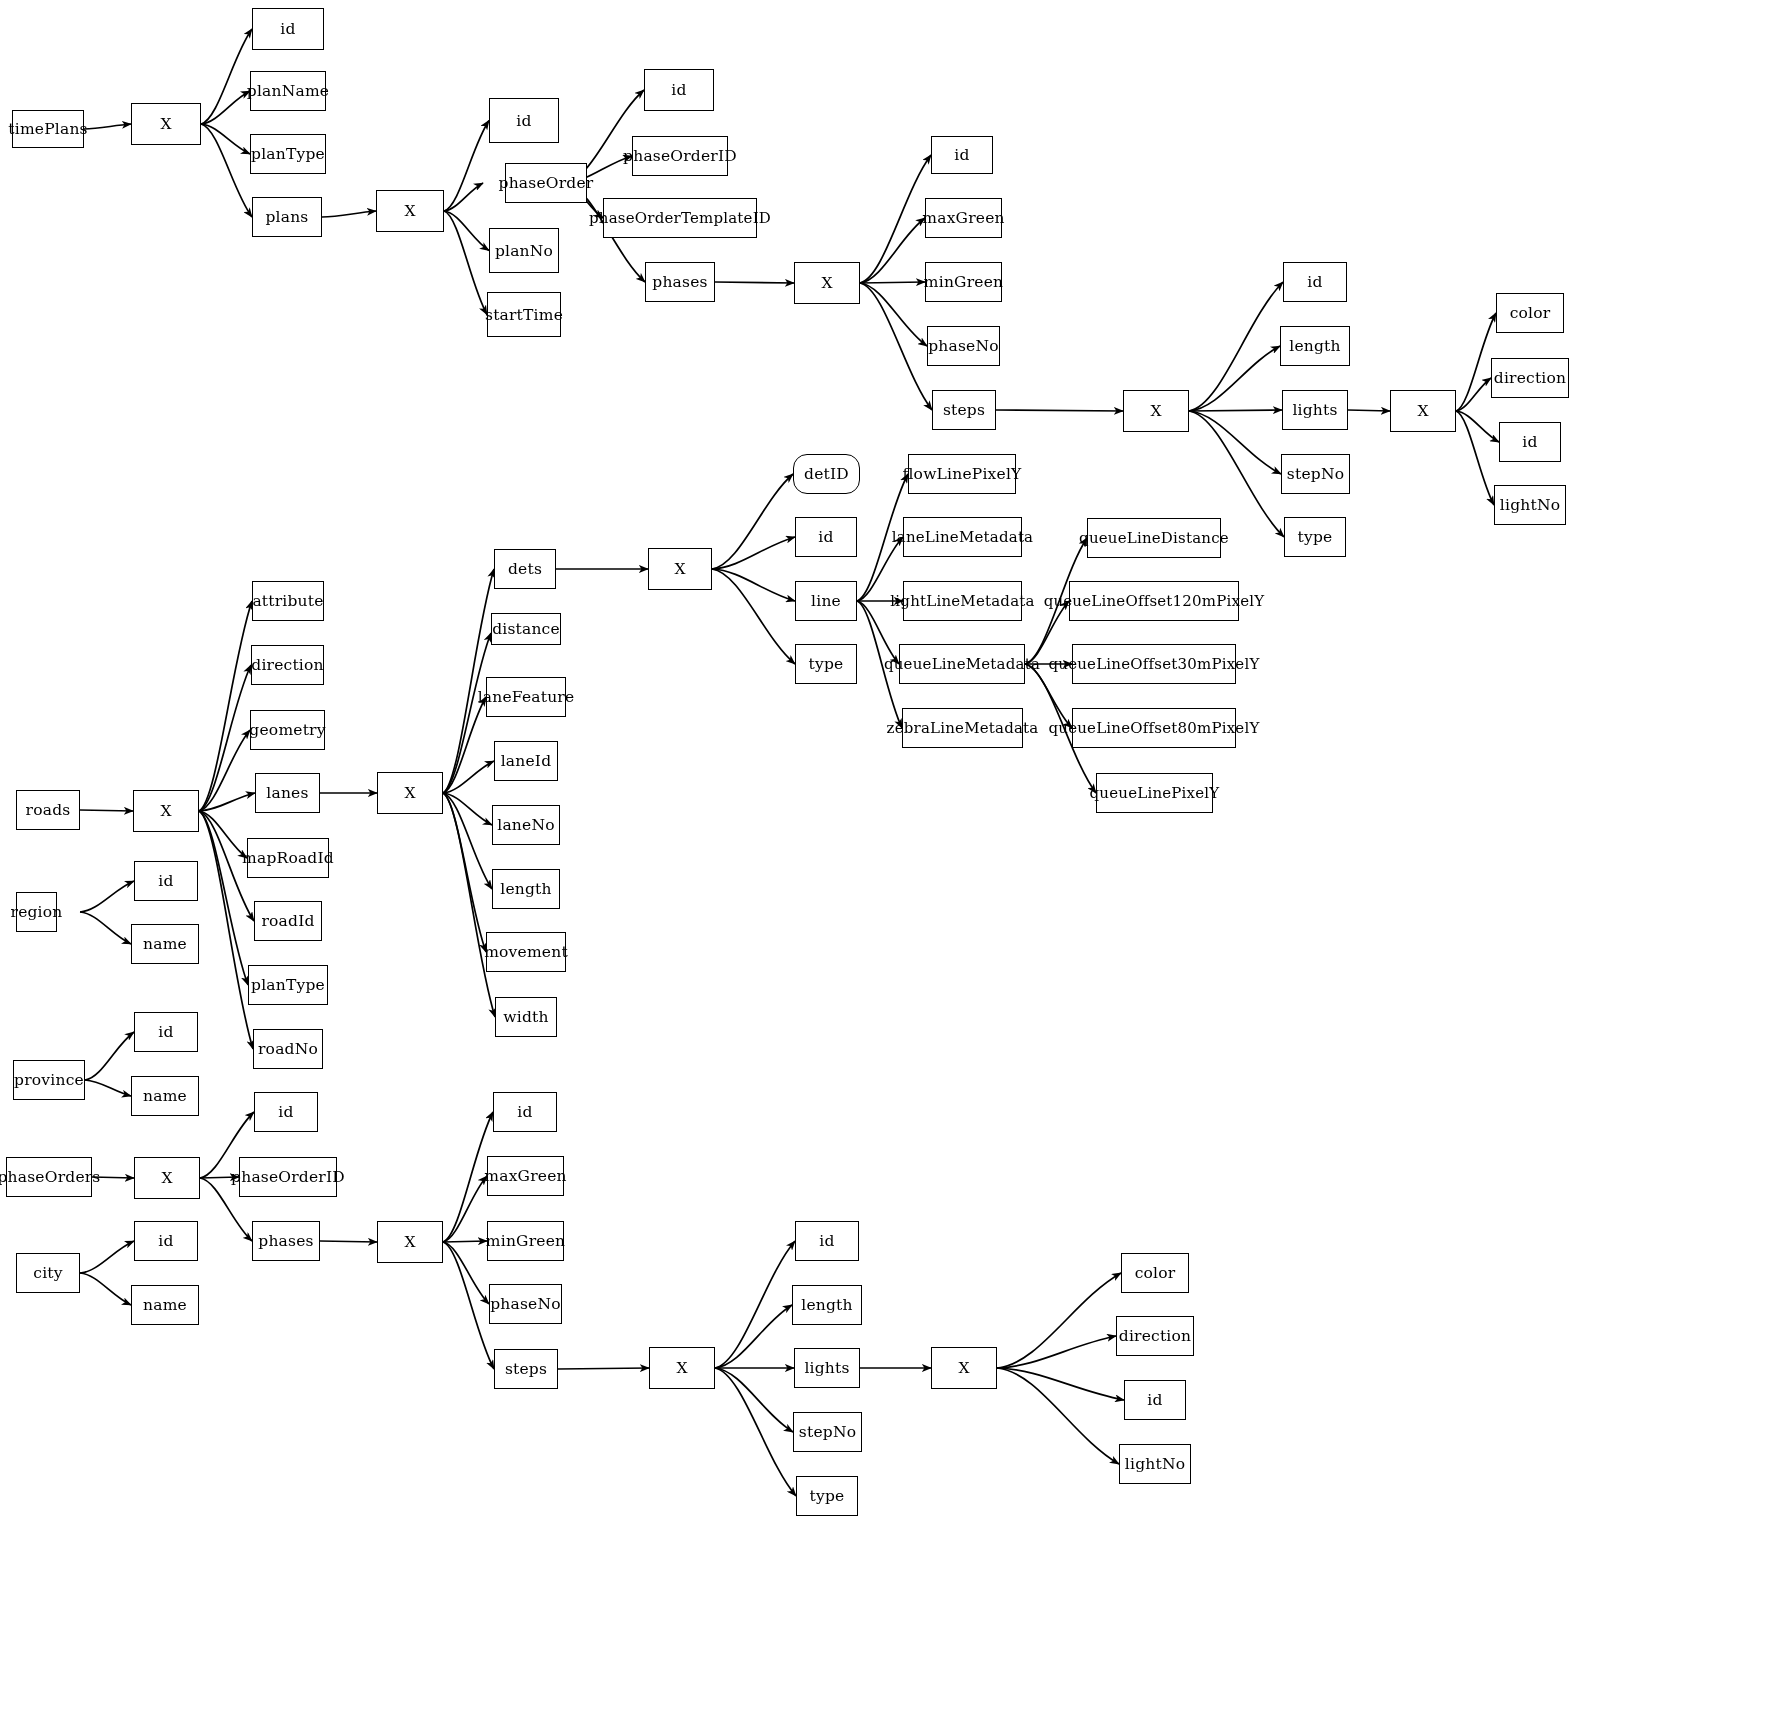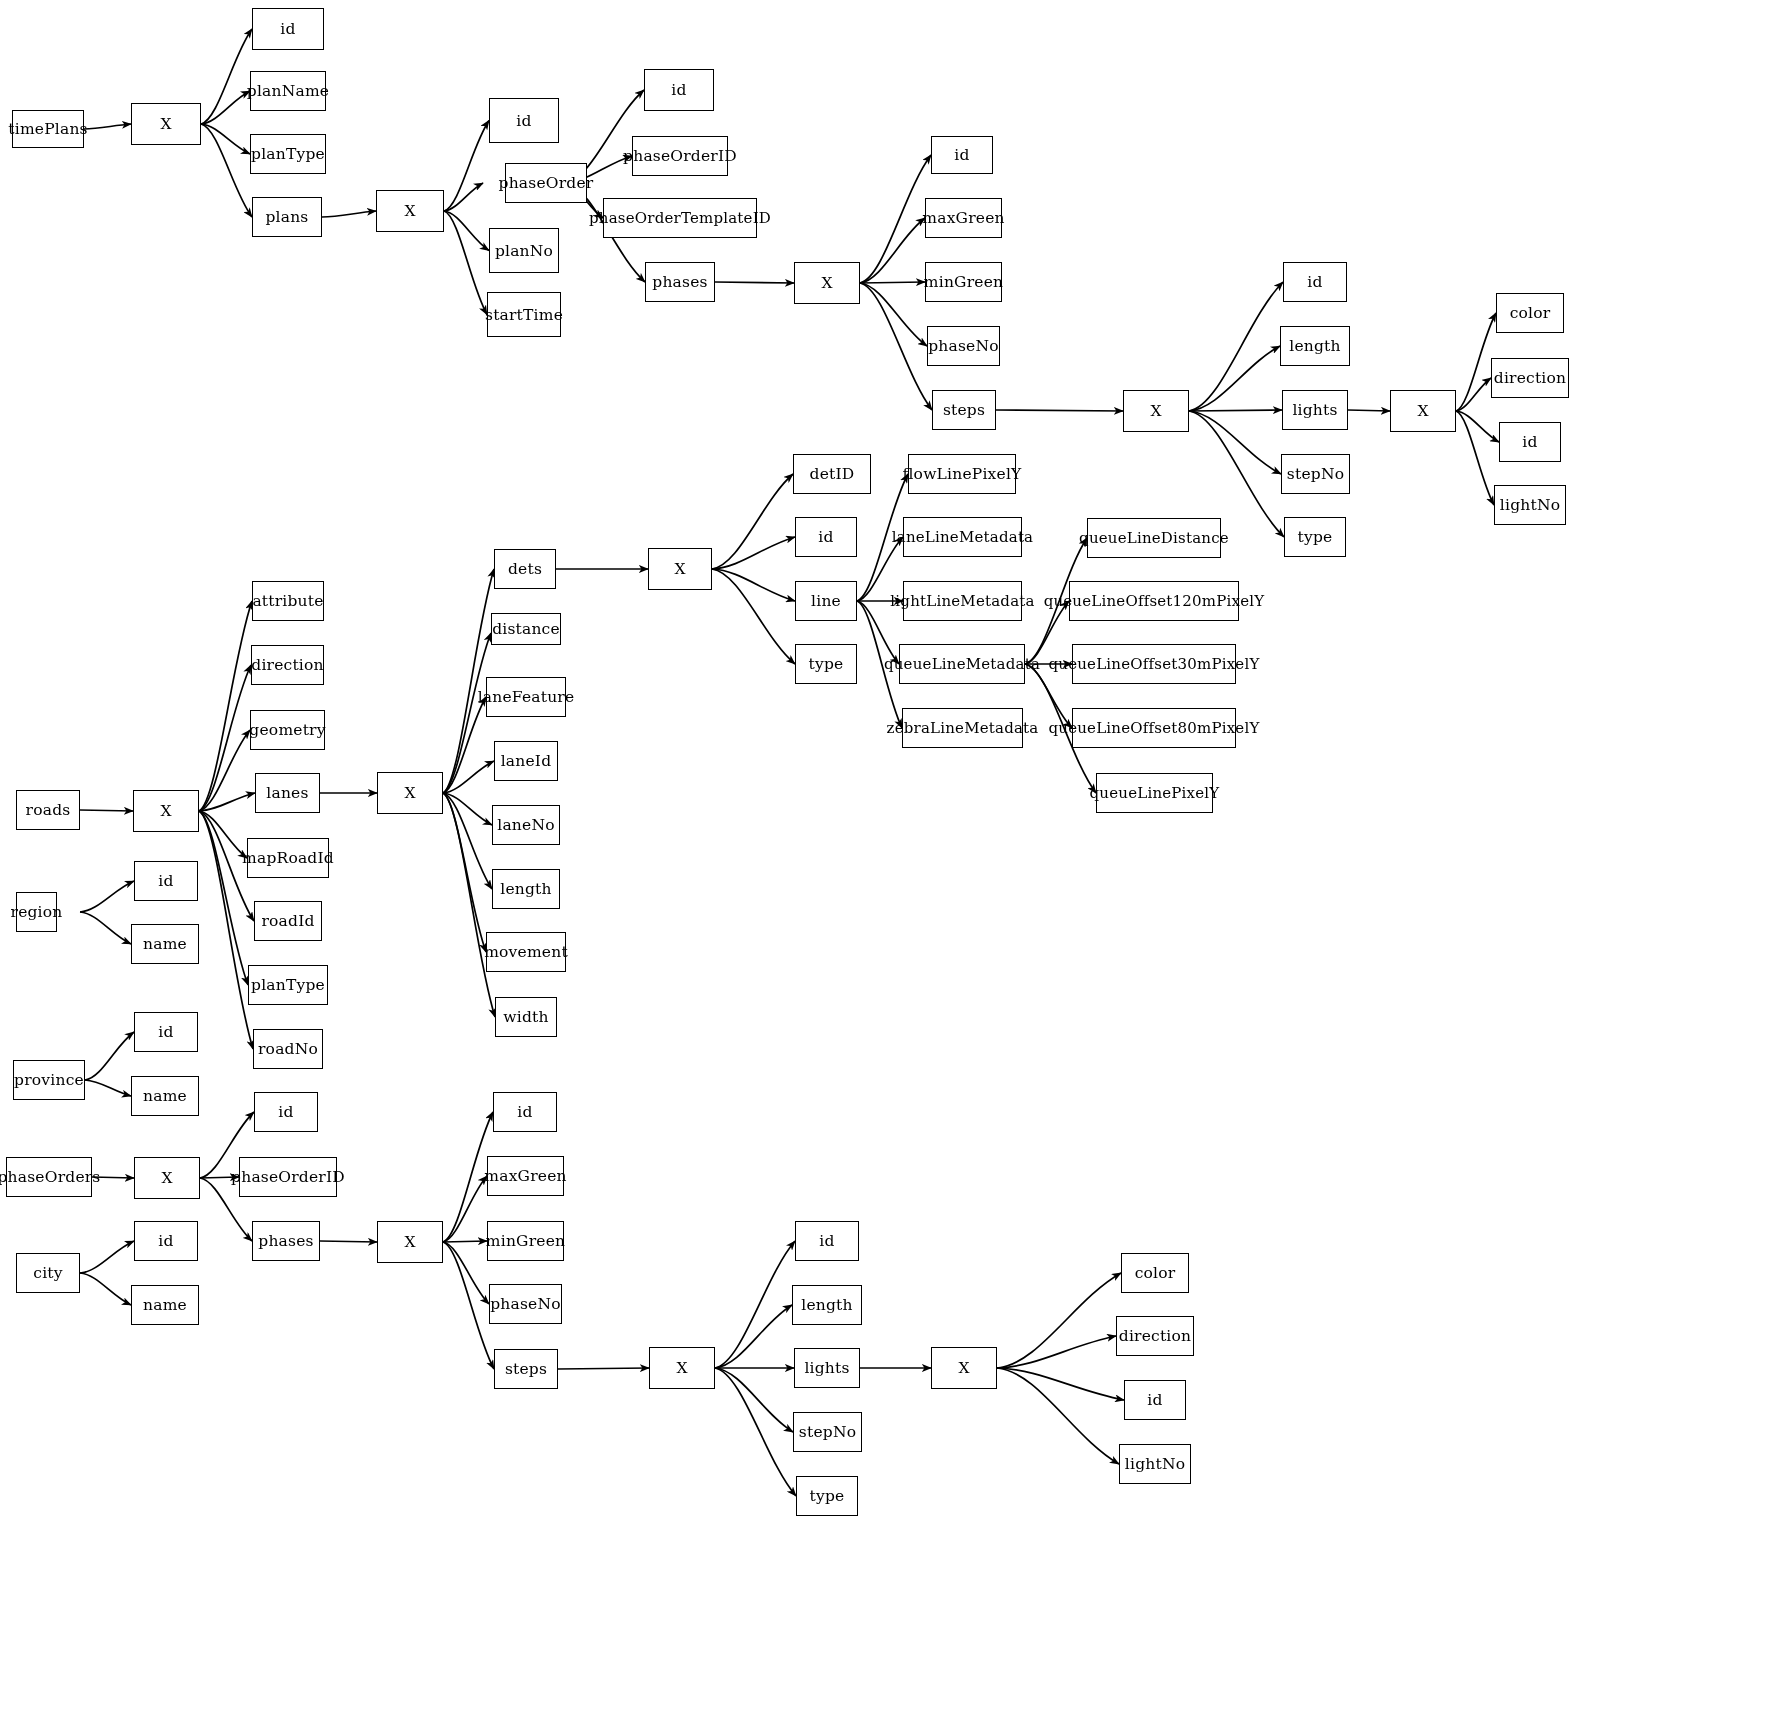--- a/index.html
+++ b/index.html
@@ -175,21 +175,21 @@
       <div class="node" style="left: 1283px; top: 262px; width: 64px; height: 40px;">id</div>
       <div class="node" style="left: 1280px; top: 326px; width: 70px; height: 40px;">length</div>
       <div class="node" style="left: 1282px; top: 390px; width: 66px; height: 40px;">lights</div>
       <div class="node" style="left: 1281px; top: 454px; width: 69px; height: 40px;">stepNo</div>
       <div class="node" style="left: 1284px; top: 517px; width: 62px; height: 40px;">type</div>
       <div class="node" style="left: 1390px; top: 390px; width: 66px; height: 42px;">X</div>
       <div class="node" style="left: 1496px; top: 293px; width: 68px; height: 40px;">color</div>
       <div class="node" style="left: 1491px; top: 358px; width: 78px; height: 40px;">direction</div>
       <div class="node" style="left: 1499px; top: 422px; width: 62px; height: 40px;">id</div>
       <div class="node" style="left: 1494px; top: 485px; width: 72px; height: 40px;">lightNo</div>
-      <div class="node" style="left: 793px; top: 454px; width: 78px; height: 40px;">detID</div>
+      <div class="node" style="left: 793px; top: 454px; width: 67px; height: 40px; border-radius: 14px;">detID</div>
       <div class="node" style="left: 795px; top: 517px; width: 62px; height: 40px;">id</div>
       <div class="node" style="left: 648px; top: 548px; width: 64px; height: 42px;">X</div>
       <div class="node" style="left: 494px; top: 549px; width: 62px; height: 40px;">dets</div>
       <div class="node" style="left: 795px; top: 581px; width: 62px; height: 40px;">line</div>
       <div class="node" style="left: 795px; top: 644px; width: 62px; height: 40px;">type</div>
       <div class="node" style="left: 908px; top: 454px; width: 108px; height: 40px;">flowLinePixelY</div>
       <div class="node wide" style="left: 903px; top: 517px; width: 119px; height: 40px;">laneLineMetadata</div>
       <div class="node wide" style="left: 903px; top: 581px; width: 119px; height: 40px;">lightLineMetadata</div>
       <div class="node wide" style="left: 899px; top: 644px; width: 126px; height: 40px;">queueLineMetadata</div>
       <div class="node wide" style="left: 902px; top: 708px; width: 121px; height: 40px;">zebraLineMetadata</div>

